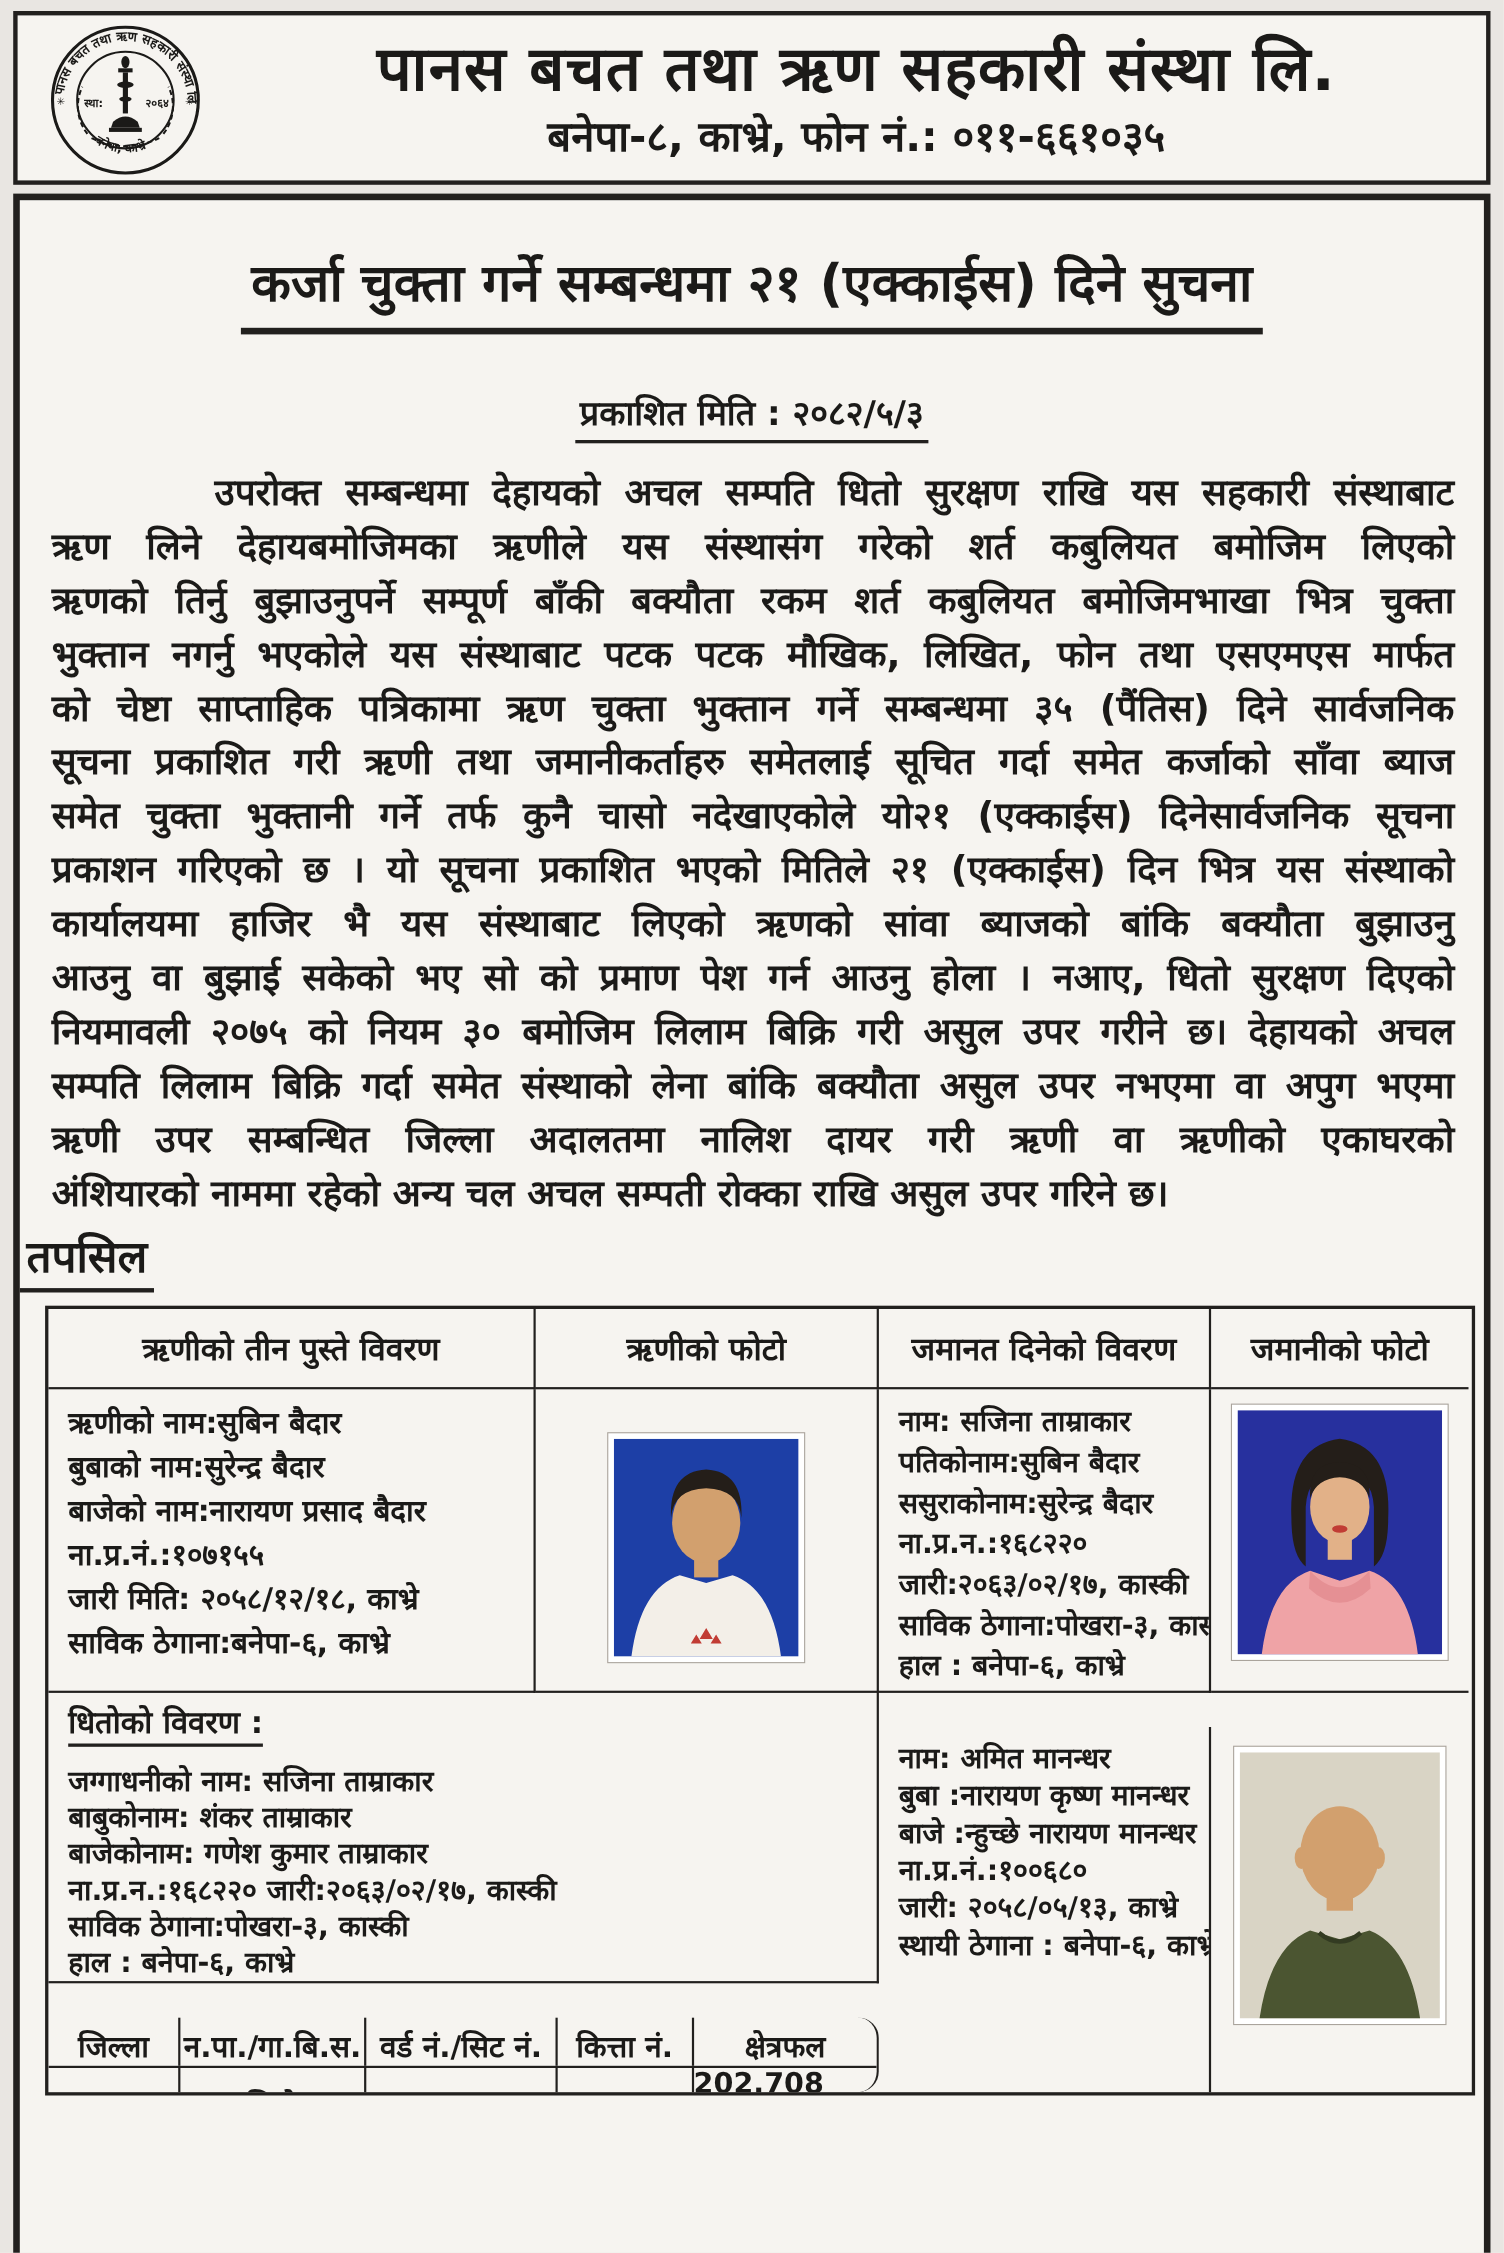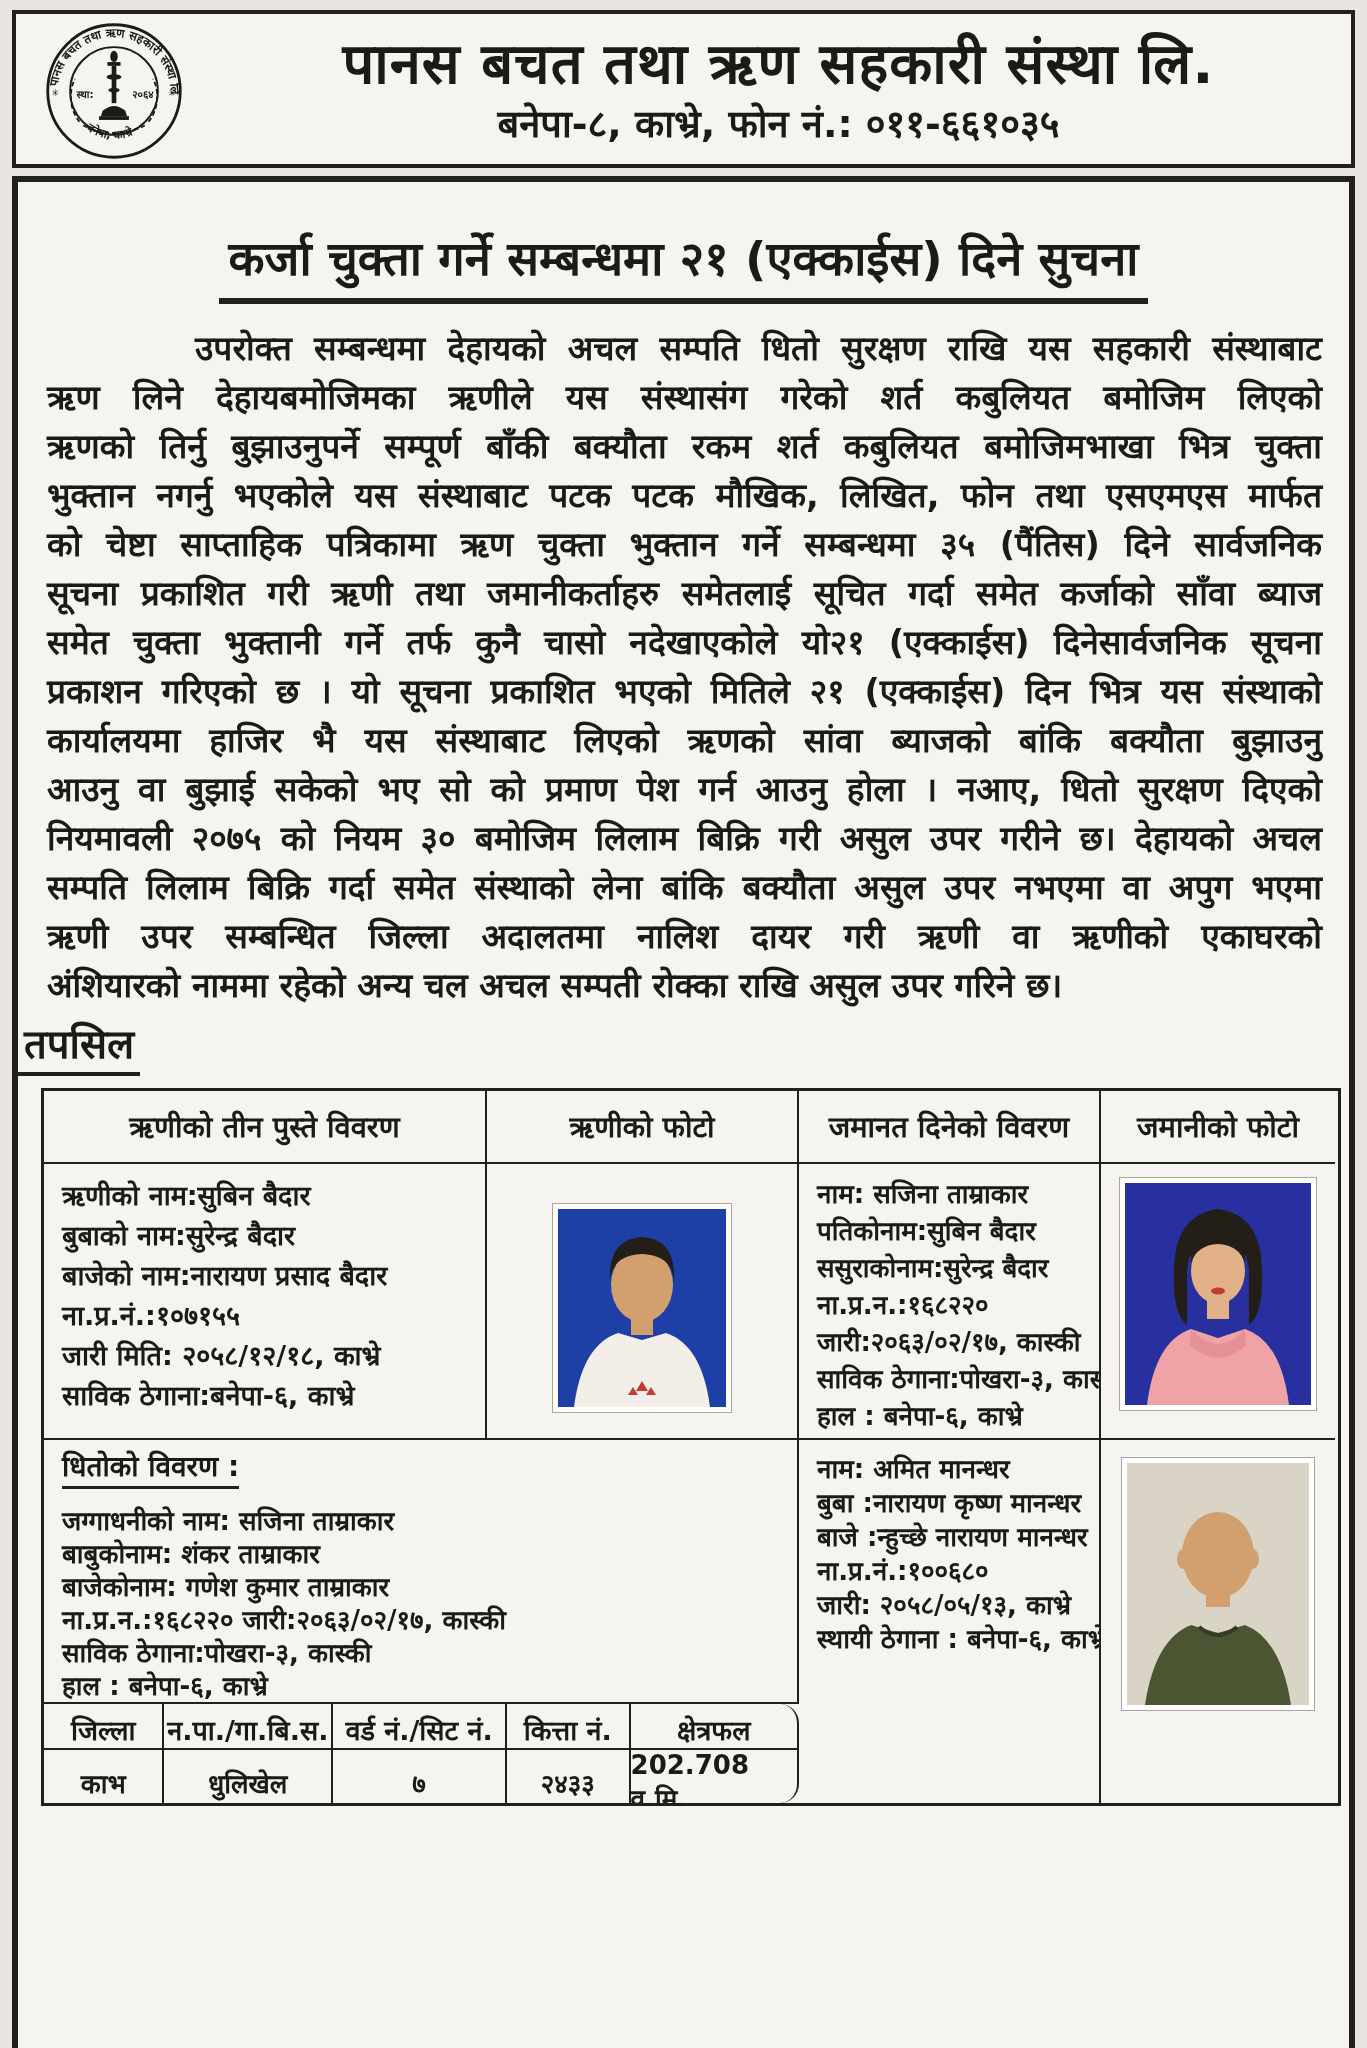--- a/index.html
+++ b/index.html
@@ -31,21 +31,21 @@
   .para-line.first{text-indent:148px;}
   .para-line.last{text-align-last:left;}
   .schedwrap{text-align:left;margin-top:8px;}
   .sched{display:inline-block;font-size:40px;line-height:52px;border-bottom:4px solid var(--line);padding:0 6px 2px 6px;}
 
   
   .dtable{margin:12px 0 0 23px;width:1300px;border:3px solid var(--line);display:grid;
           grid-template-columns:443px 312px 302px 234px;
           grid-template-rows:73px 276px 264px 56px 43px;background:var(--paper);}
   .cell{border-right:2px solid var(--line);border-bottom:2px solid var(--line);overflow:hidden;}
-  .noR{border-right:none;} .noB{border-bottom:none;}
+  .noR{border-right:none;} .noB{border-bottom:none;margin-top:31px;}
   .hcell{display:flex;align-items:flex-start;justify-content:center;padding-top:15px;font-size:29px;}
   .details{padding:12px 10px 0 18px;}
   .det-line{font-size:27px;line-height:40px;white-space:nowrap;}
   .g1 .det-line{font-size:26px;line-height:37px;}
   .g2 .det-line{font-size:26px;line-height:34px;}
   .coll{padding:8px 10px 0 18px;}
   .coll-head{display:inline-block;font-size:28px;line-height:38px;border-bottom:3px solid var(--line);margin-bottom:16px;}
   .coll .det-line{font-size:26px;line-height:33px;}
   .photocell{display:flex;justify-content:center;align-items:flex-start;}
   .photo{background:#fff;padding:5px;box-shadow:0 0 0 1px #aaa49c;}
@@ -107,20 +107,23 @@
     <div class="orgaddr">बनेपा-८, काभ्रे, फोन नं.: ०११-६६१०३५</div>
   </div>
 </div>
 
 <div class="mainbox">
 
   <div class="titlewrap">
     <span class="title">कर्जा चुक्ता गर्ने सम्बन्धमा २१ (एक्काईस) दिने सुचना</span>
   </div>
 
+  <div class="datewrap">
+    <span class="pubdate">प्रकाशित मिति : २०८२/५/३</span>
+  </div>
 
   <div class="bodytext">
       <div class="para-line first">उपरोक्त सम्बन्धमा देहायको अचल सम्पति धितो सुरक्षण राखि यस सहकारी संस्थाबाट</div>
       <div class="para-line">ऋण लिने देहायबमोजिमका ऋणीले यस संस्थासंग गरेको शर्त कबुलियत बमोजिम लिएको</div>
       <div class="para-line">ऋणको तिर्नु बुझाउनुपर्ने सम्पूर्ण बाँकी बक्यौता रकम शर्त कबुलियत बमोजिमभाखा भित्र चुक्ता</div>
       <div class="para-line">भुक्तान नगर्नु भएकोले यस संस्थाबाट पटक पटक मौखिक, लिखित, फोन तथा एसएमएस मार्फत</div>
       <div class="para-line">को चेष्टा साप्ताहिक पत्रिकामा ऋण चुक्ता भुक्तान गर्ने सम्बन्धमा ३५ (पैंतिस) दिने सार्वजनिक</div>
       <div class="para-line">सूचना प्रकाशित गरी ऋणी तथा जमानीकर्ताहरु समेतलाई सूचित गर्दा समेत कर्जाको साँवा ब्याज</div>
       <div class="para-line">समेत चुक्ता भुक्तानी गर्ने तर्फ कुनै चासो नदेखाएकोले यो२१ (एक्काईस) दिनेसार्वजनिक सूचना</div>
       <div class="para-line">प्रकाशन गरिएको छ । यो सूचना प्रकाशित भएको मितिले २१ (एक्काईस) दिन भित्र यस संस्थाको</div>

